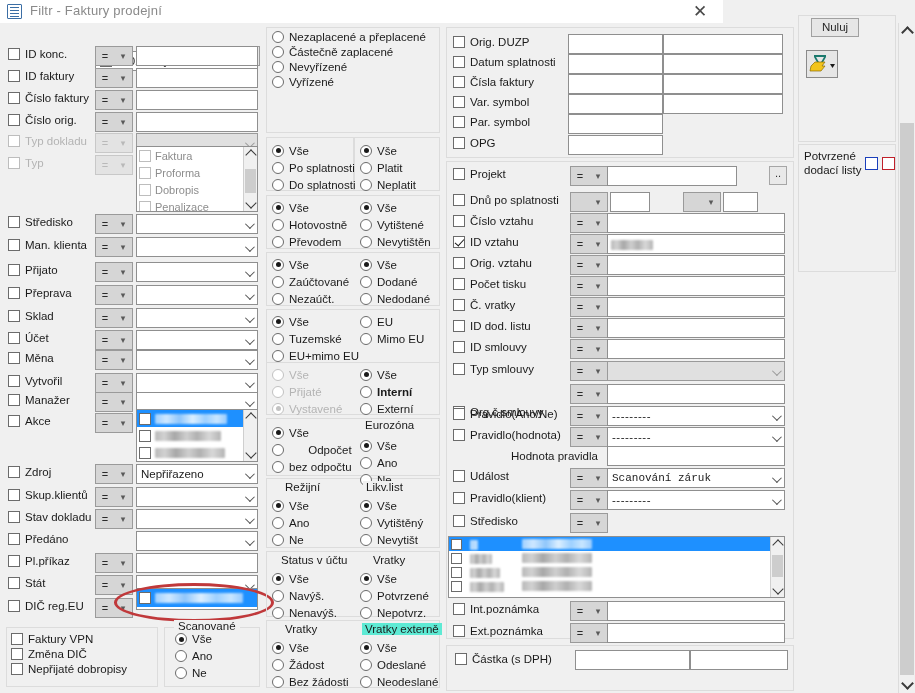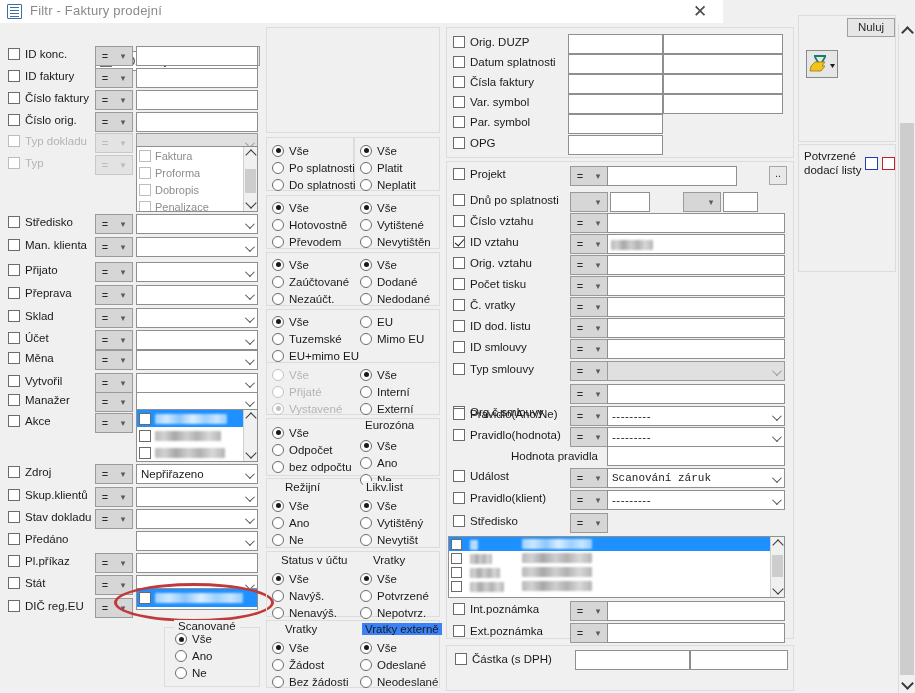--- a/index.html
+++ b/index.html
@@ -483,40 +483,74 @@
     <div id="dic-rows">
         <div class="row" style="background:#1e90ff;height:18px;">
           <span class="cb"></span>
           <span class="redact onblue" style="width:88px"></span>
         </div>
       </div>
   </div>
 
   <div class="annot" style="left:114px;top:583px;width:160px;height:39px;"></div>
 
+  <div class="grp" style="left:6px;top:627px;width:152px;height:60px;">
+    <div id="bl-checks" style="padding:4px 0 0 4px;">
+        <div class="chk-row" style="margin:1px 0 3px 0;">
+          <span class="cb"></span>
+          <span class="lbl">Faktury VPN</span>
+        </div>
+        <div class="chk-row" style="margin:1px 0 3px 0;">
+          <span class="cb"></span>
+          <span class="lbl">Změna DIČ</span>
+        </div>
+        <div class="chk-row" style="margin:1px 0 3px 0;">
+          <span class="cb"></span>
+          <span class="lbl">Nepřijaté dobropisy</span>
+        </div>
+      </div>
+  </div>
 
   <div class="grp" style="left:164px;top:627px;width:96px;height:60px;">
     <div class="cap">Scanované</div>
     <div id="scan-radios" style="padding:5px 0 0 10px;">
         <div class="chk-row" style="margin:0 0 5px 0;">
           <span class="rb on"></span>
           <span class="lbl">Vše</span>
         </div>
         <div class="chk-row" style="margin:0 0 5px 0;">
           <span class="rb"></span>
           <span class="lbl">Ano</span>
         </div>
         <div class="chk-row" style="margin:0 0 5px 0;">
           <span class="rb"></span>
           <span class="lbl">Ne</span>
         </div>
       </div>
   </div>
 
   <div class="frame" style="left:266px;top:27px;width:174px;height:106px;"></div>
+  <div id="paystatus" style="position:absolute;left:272px;top:31px;">
+      <div class="chk-row" style="margin:0 0 3px 0;">
+        <span class="rb"></span>
+        <span class="lbl">Nezaplacené a přeplacené</span>
+      </div>
+      <div class="chk-row" style="margin:0 0 3px 0;">
+        <span class="rb"></span>
+        <span class="lbl">Částečně zaplacené</span>
+      </div>
+      <div class="chk-row" style="margin:0 0 3px 0;">
+        <span class="rb"></span>
+        <span class="lbl">Nevyřízené</span>
+      </div>
+      <div class="chk-row" style="margin:0 0 3px 0;">
+        <span class="rb"></span>
+        <span class="lbl">Vyřízené</span>
+      </div>
+    </div>
 
   <div class="frame" style="left:266px;top:137px;width:174px;height:54px;"></div>
   <div class="frame" style="left:266px;top:195px;width:174px;height:54px;"></div>
   <div class="frame" style="left:266px;top:252px;width:174px;height:54px;"></div>
   <div class="frame" style="left:266px;top:309px;width:174px;height:54px;"></div>
   <div class="frame" style="left:266px;top:362px;width:174px;height:53px;"></div>
   <div class="frame" style="left:266px;top:418px;width:174px;height:58px;"></div>
   <div class="frame" style="left:266px;top:478px;width:174px;height:70px;"></div>
   <div class="frame" style="left:266px;top:551px;width:174px;height:66px;"></div>
   <div class="frame" style="left:266px;top:620px;width:174px;height:68px;"></div>
@@ -643,35 +677,35 @@
         <div class="chk-row" style="height:17px;">
           <span class="rb on dis"></span>
           <span class="lbl dis">Vystavené</span>
         </div>
       </div>
       <div style="position:absolute;left:360px;top:366px;">
         <div class="chk-row" style="height:17px;">
           <span class="rb on"></span>
           <span class="lbl">Vše</span>
         </div>
-        <div class="chk-row" style="height:17px;">
+        <div class="chk-row" style="height:17px;font-weight:bold;">
           <span class="rb"></span>
           <span class="lbl">Interní</span>
         </div>
         <div class="chk-row" style="height:17px;justify-content:space-between;">
           <span class="rb"></span>
           <span class="lbl">Externí</span>
         </div>
       </div>
       <div style="position:absolute;left:272px;top:424px;">
         <div class="chk-row" style="height:17px;">
           <span class="rb on"></span>
           <span class="lbl">Vše</span>
         </div>
-        <div class="chk-row" style="height:17px;">
+        <div class="chk-row" style="height:17px;justify-content:space-between;">
           <span class="rb"></span>
           <span class="lbl">Odpočet</span>
         </div>
         <div class="chk-row" style="height:17px;">
           <span class="rb"></span>
           <span class="lbl">bez odpočtu</span>
         </div>
       </div>
       <div class="sec-label" style="left:362px;top:419px;background:#f0f0f0;padding:0 3px;">Eurozóna</div>
       <div style="position:absolute;left:360px;top:437px;">
@@ -756,21 +790,21 @@
         </div>
         <div class="chk-row" style="height:17px;">
           <span class="rb"></span>
           <span class="lbl">Žádost</span>
         </div>
         <div class="chk-row" style="height:17px;">
           <span class="rb"></span>
           <span class="lbl">Bez žádosti</span>
         </div>
       </div>
-      <div class="sec-label" style="left:362px;top:623px;background:#3b82f6;padding:0 3px;">Vratky externě</div>
+      <div class="sec-label" style="left:362px;top:623px;background:#5eead4;padding:0 3px;">Vratky externě</div>
       <div style="position:absolute;left:360px;top:639px;">
         <div class="chk-row" style="height:17px;">
           <span class="rb on"></span>
           <span class="lbl">Vše</span>
         </div>
         <div class="chk-row" style="height:17px;">
           <span class="rb"></span>
           <span class="lbl">Odeslané</span>
         </div>
         <div class="chk-row" style="height:17px;">
@@ -1030,21 +1064,21 @@
 
   <div class="frame" style="left:446px;top:645px;width:348px;height:46px;"></div>
   <div class="chk-row" style="position:absolute;left:455px;top:653px;">
     <span class="cb"></span>
     <span class="lbl">Částka (s DPH)</span>
   </div>
   <div class="txt" style="left:575px;top:650px;width:115px;"></div>
   <div class="txt" style="left:690px;top:650px;width:98px;"></div>
 
   <div class="frame" style="left:798px;top:15px;width:98px;height:127px;"></div>
-  <div class="btn" style="left:811px;top:18px;width:48px;height:19px;line-height:17px;margin-left:36px;">Nuluj</div>
+  <div class="btn" style="left:811px;top:18px;width:48px;height:19px;line-height:17px;">Nuluj</div>
   <div class="icon-btn" style="left:806px;top:50px;">
     <svg width="30" height="26" viewBox="0 0 30 26">
       <path d="M7 4 h12 v2 h-12 z" fill="#1b7a6e"></path>
       <path d="M9 6 l4 7 h-2 l-4 -7 z" fill="#1b7a6e"></path>
       <path d="M17 6 l-4 7 h2 l4 -7 z" fill="#1b7a6e"></path>
       <path d="M11.5 12 h3 v5 h-3 z" fill="#1b7a6e"></path>
       <path d="M4 15 l4 -4 h10 l-3 4 h3 l-4 5 h-11 z" fill="#f2c41c" stroke="#8a6b00" stroke-width="0.7"></path>
       <path d="M23 13 l5 0 l-2.5 4 z" fill="#1a1a1a"></path>
     </svg>
   </div>

